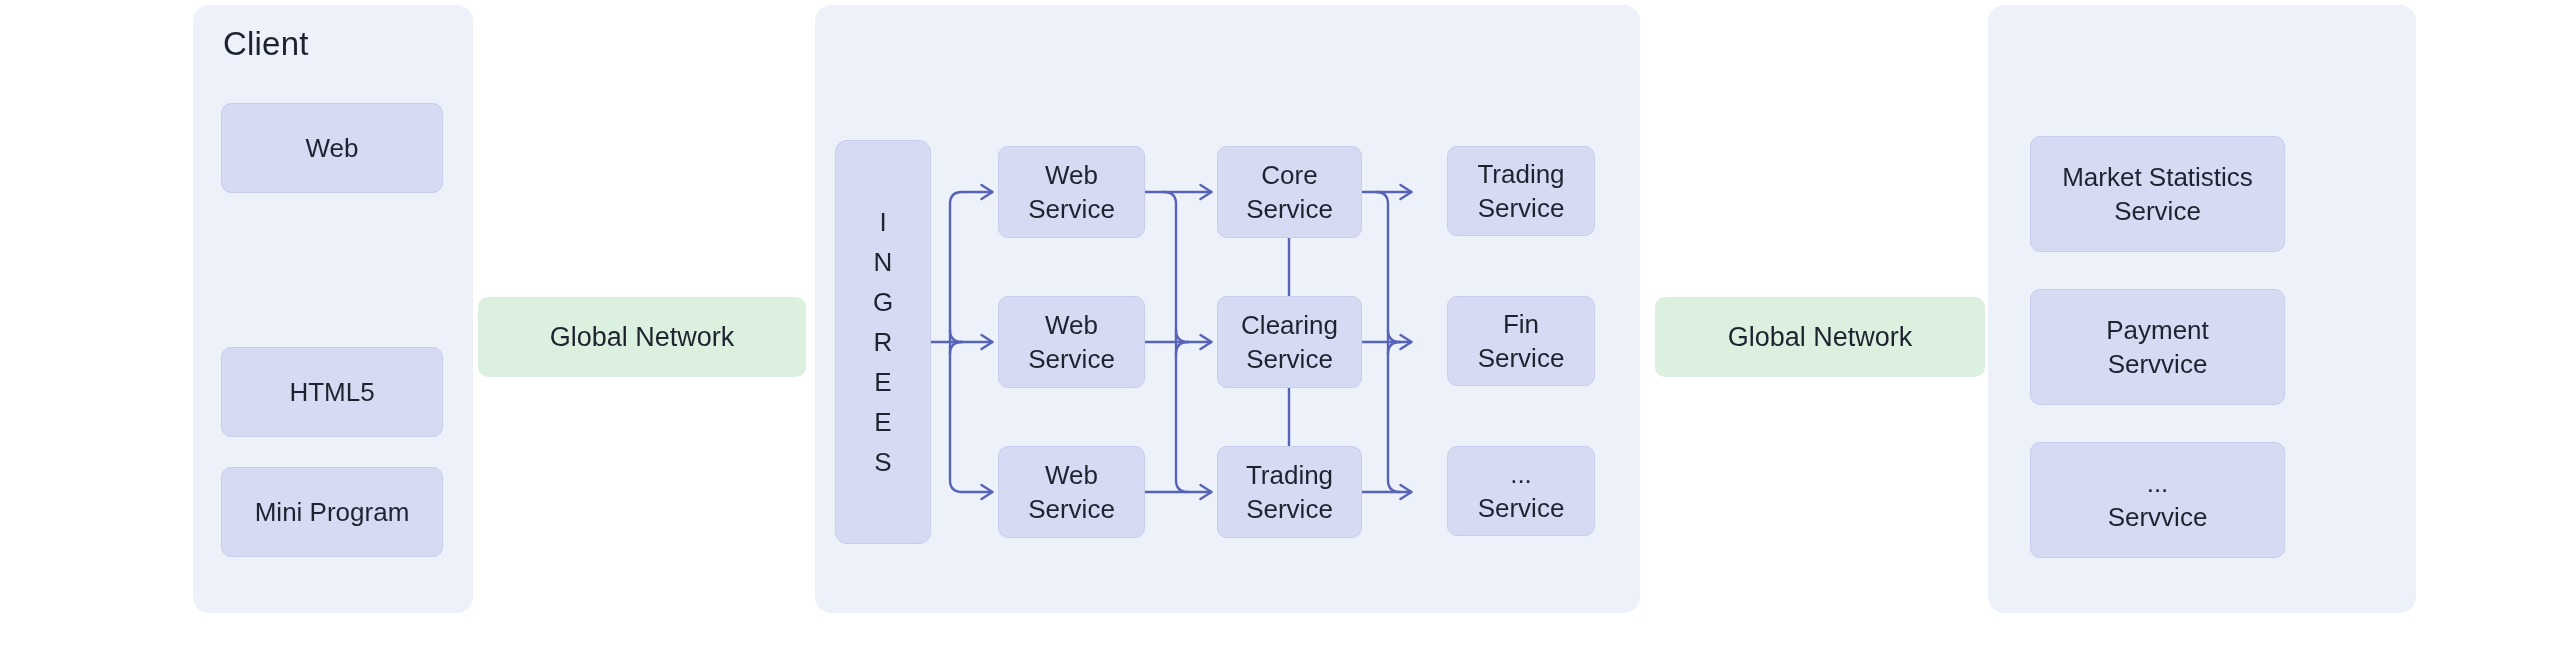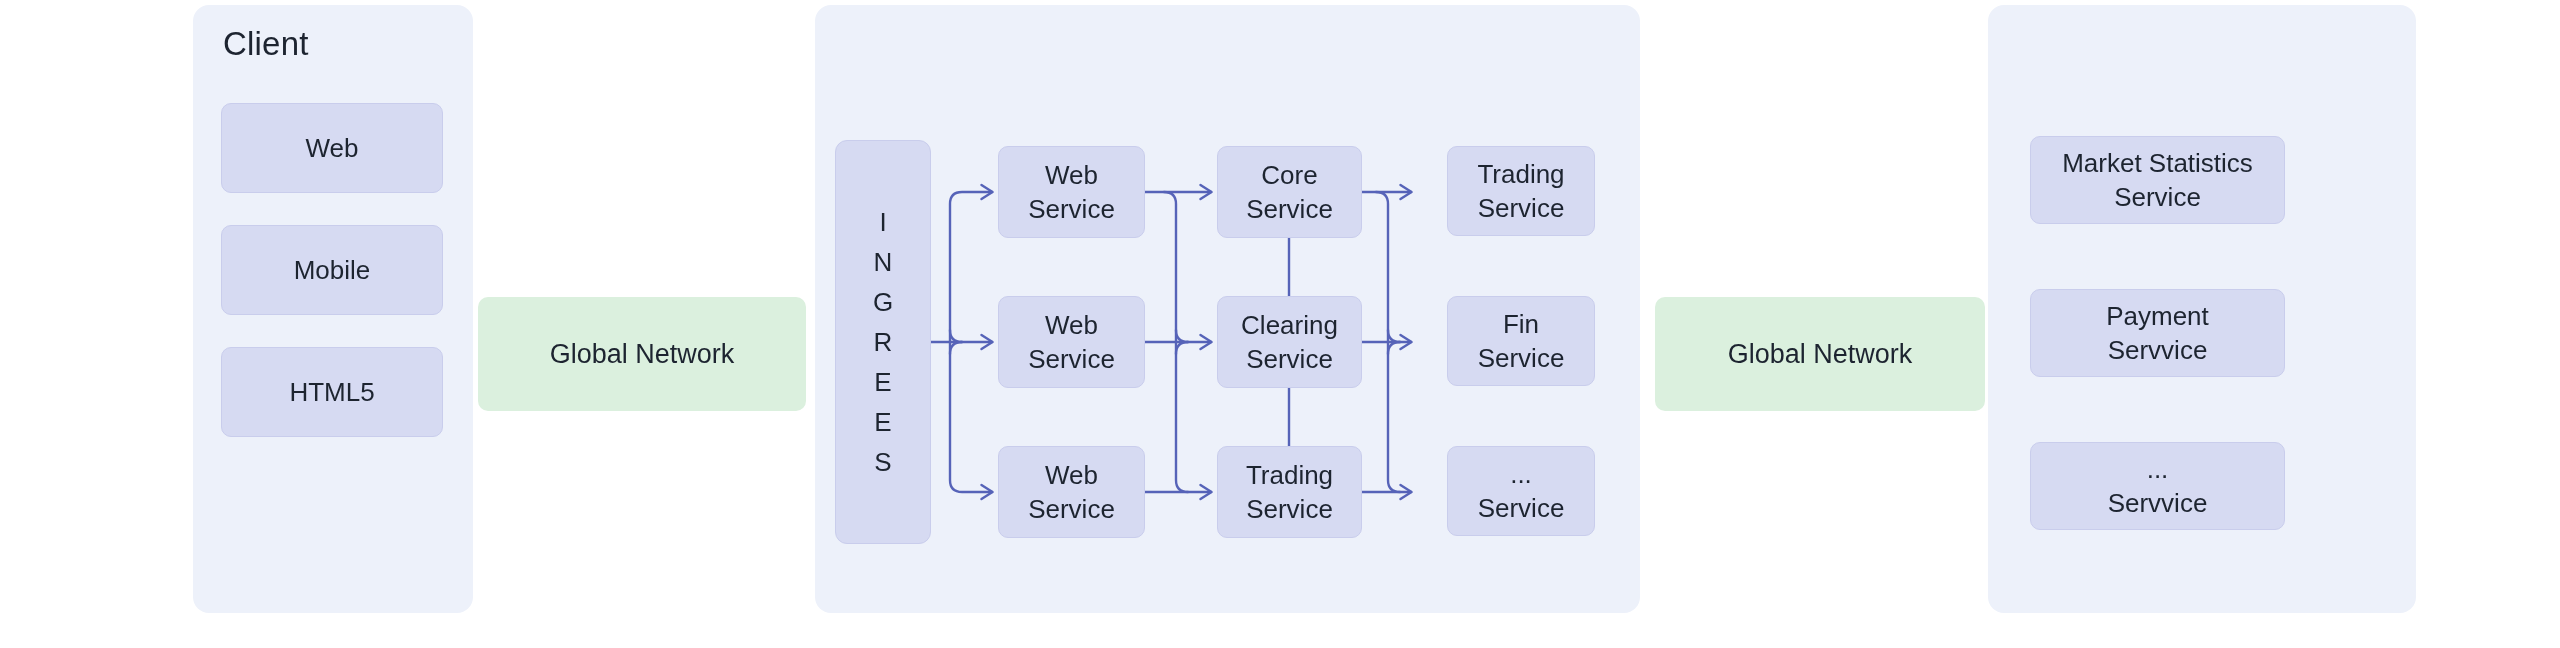--- a/index.html
+++ b/index.html
@@ -42,21 +42,21 @@
   }
   
   #client-panel{left:193px;width:280px}
   .client-node{left:28px;width:222px;height:90px}
   #client-node-0{top:98px}
   #client-node-1{top:220px}
   #client-node-2{top:342px}
   #client-node-3{top:462px}
   
   .network{
-    position:absolute;top:297px;height:114px;
+    position:absolute;top:297px;height:80px;
     background:var(--network_bg);
     border-radius:10px;
     display:flex;align-items:center;justify-content:center;
     font-size:27px;
   }
   #global-network-left{left:478px;width:328px}
   #global-network-right{left:1655px;width:330px}
   
   #core-panel{left:815px;width:825px}
   #ingress-node{
@@ -66,33 +66,33 @@
   .core-col1{left:183px;width:147px;height:92px}
   .core-col2{left:402px;width:145px;height:92px}
   .core-col3{left:632px;width:148px;height:90px}
   .row-0{top:141px}
   .row-1{top:291px}
   .row-2{top:441px}
   svg.edges{position:absolute;left:0;top:0;width:825px;height:613px;pointer-events:none}
   svg.edges path{stroke:var(--edge);stroke-width:2.4;fill:none;stroke-linecap:round;stroke-linejoin:round}
   
   #third-panel{left:1988px;width:428px}
-  .third-node{left:42px;width:255px;height:88px}
+  .third-node{left:42px;width:255px;height:116px}
   #third-node-0{top:131px}
   #third-node-1{top:284px}
   #third-node-2{top:437px}
 </style>
 </head>
 <body>
 
 <div class="panel" id="client-panel">
   <div class="panel-title">Client</div>
   <div class="node client-node" id="client-node-0">Web</div>
-  <div class="node client-node" id="client-node-1">Mobile</div>
   <div class="node client-node" id="client-node-2">HTML5</div>
+  <div class="node client-node" id="client-node-3">Mini Program</div>
 </div>
 
 <div class="network" id="global-network-left">Global Network</div>
 
 <div class="panel" id="core-panel">
 
   <svg class="edges" viewBox="0 0 825 613" aria-hidden="true">
     <defs>
       <marker id="ah" viewBox="-13 -9 15 18" markerWidth="15" markerHeight="18" refX="-0.5" refY="0" orient="auto" markerUnits="userSpaceOnUse">
         <path d="M -11 -7 L 0 0 L -11 7"></path>

